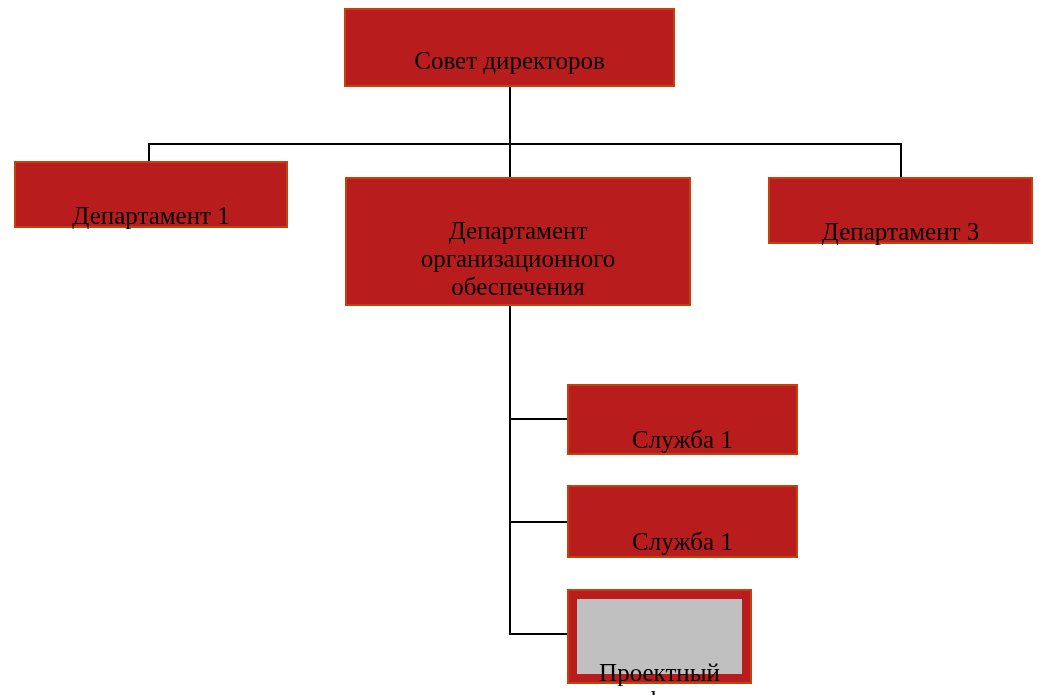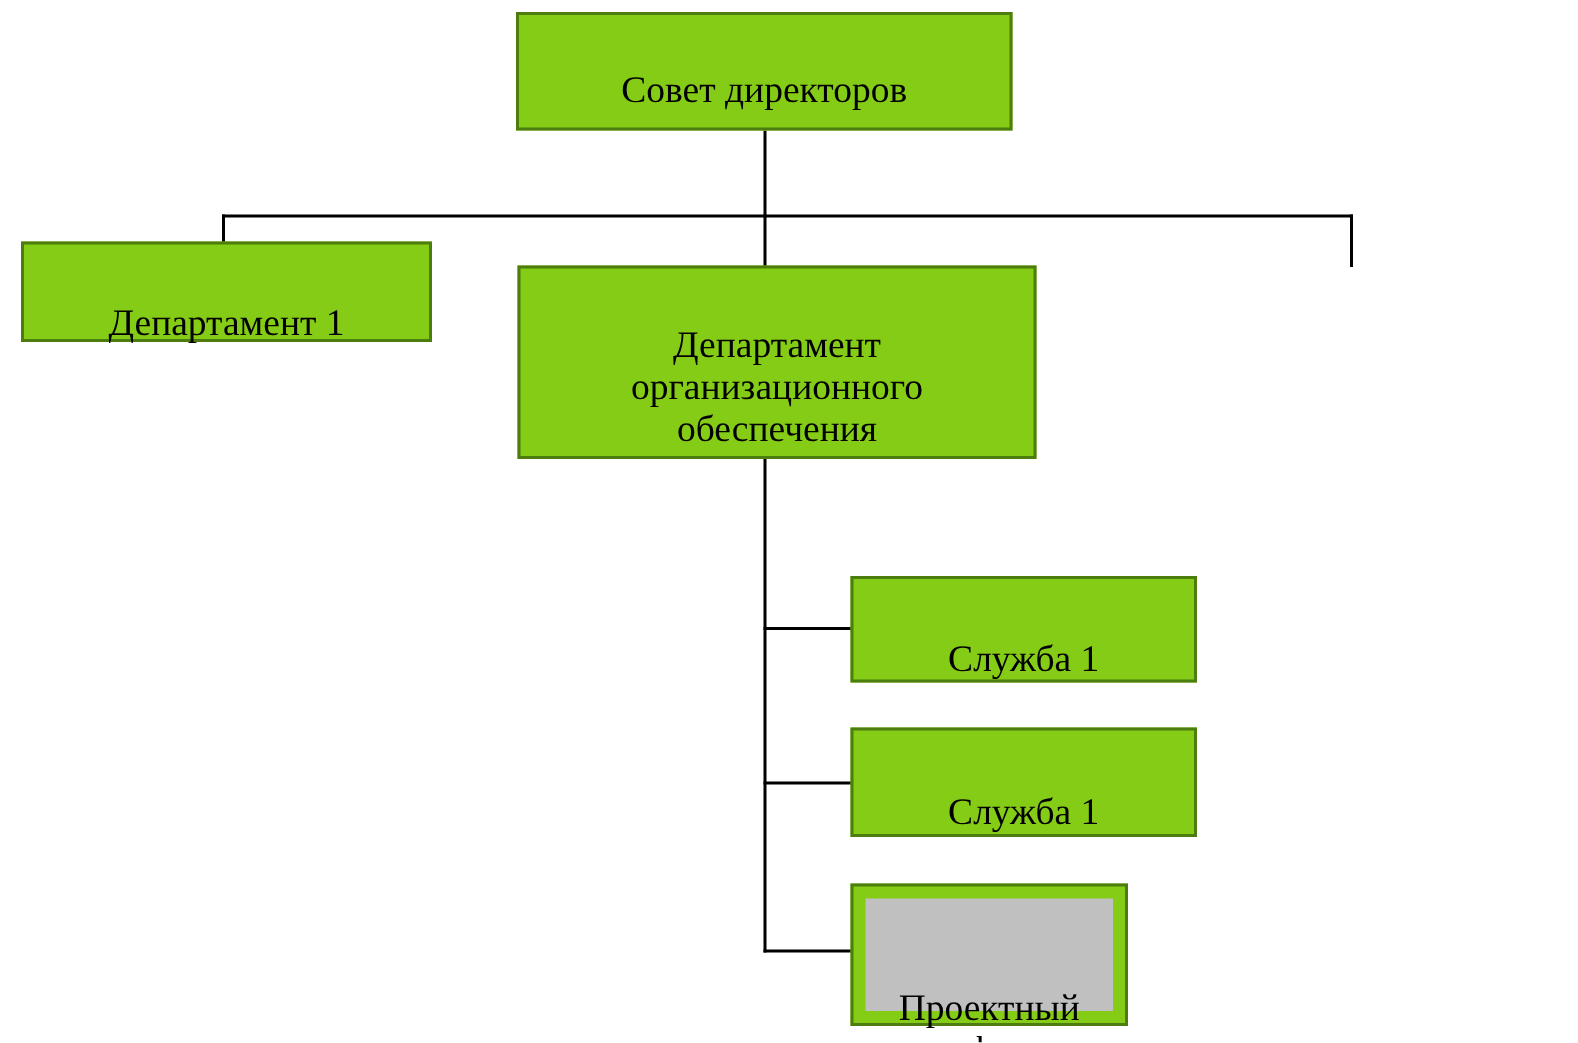--- a/index.html
+++ b/index.html
@@ -13,22 +13,22 @@
   #chart-canvas {
     position: relative;
     width: 1052px;
     height: 695px;
     background: #ffffff;
     overflow: hidden;
   }
   .node {
     position: absolute;
     box-sizing: border-box;
-    border: 2px solid #4d7c0f;
-    background: #84cc16;
+    border: 2px solid #c2410c;
+    background: #b91c1c;
     color: #000000;
     text-align: center;
     line-height: 1.12;
     white-space: pre-line;
     display: block;
   }
   .node .node-label {
     display: block;
     width: 100%;
   }
@@ -100,20 +100,23 @@
   <div class="node node-dept1">
     <span class="node-label">Департамент 1</span>
   </div>
 
   <div class="node node-dept-org">
     <span class="node-label">Департамент
 организационного
 обеспечения</span>
   </div>
 
+  <div class="node node-dept3">
+    <span class="node-label">Департамент 3</span>
+  </div>
 
   <div class="node node-service-1">
     <span class="node-label">Служба 1</span>
   </div>
 
   <div class="node node-service-2">
     <span class="node-label">Служба 1</span>
   </div>
 
   <div class="node node-project">

